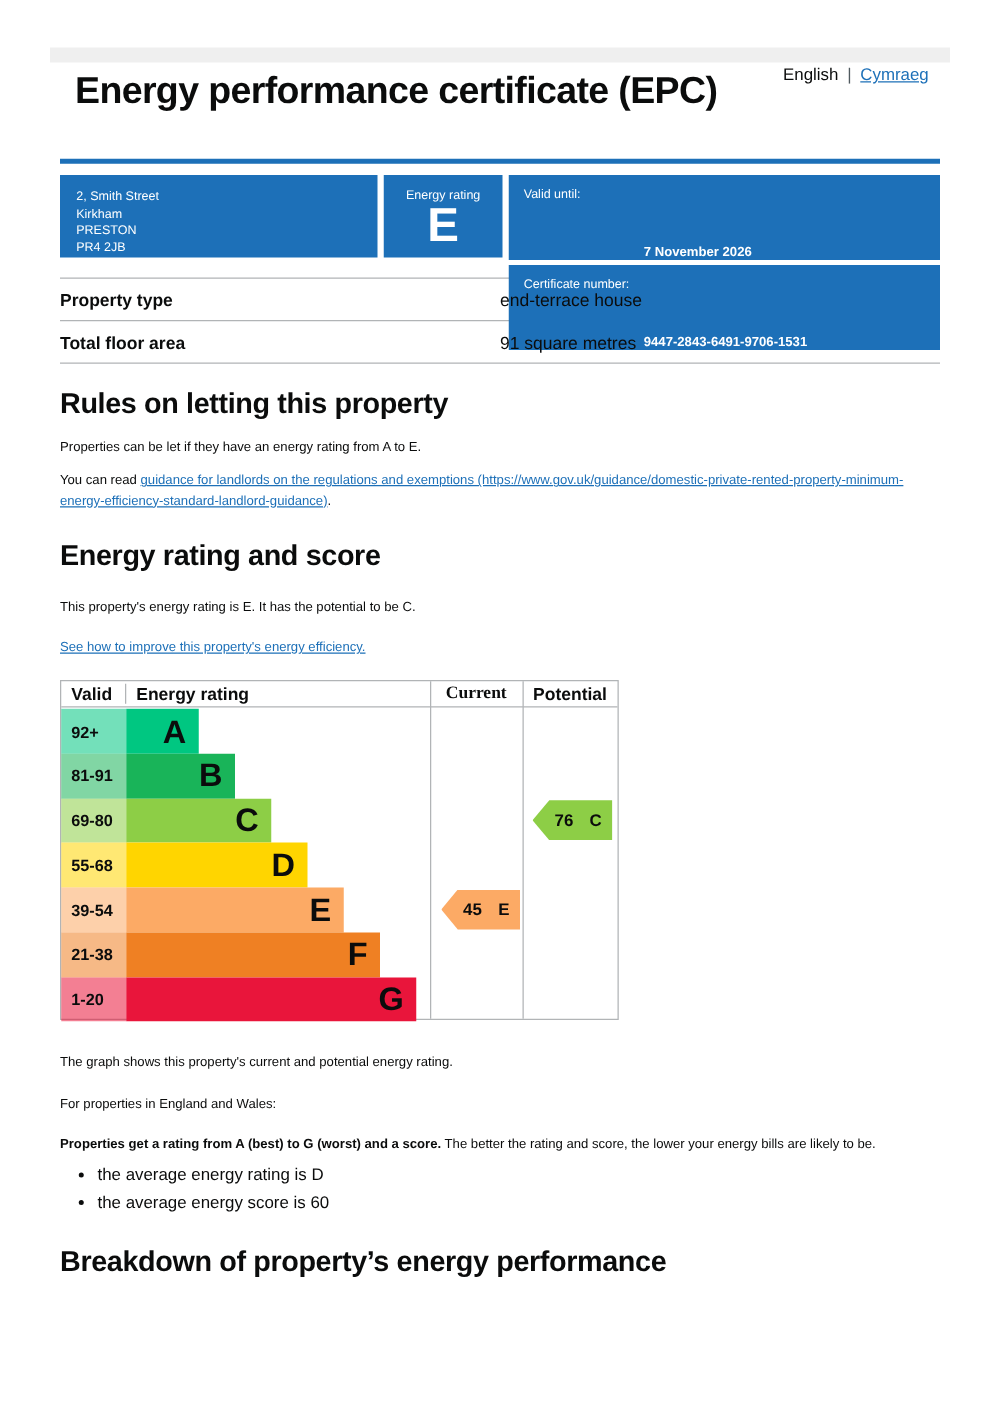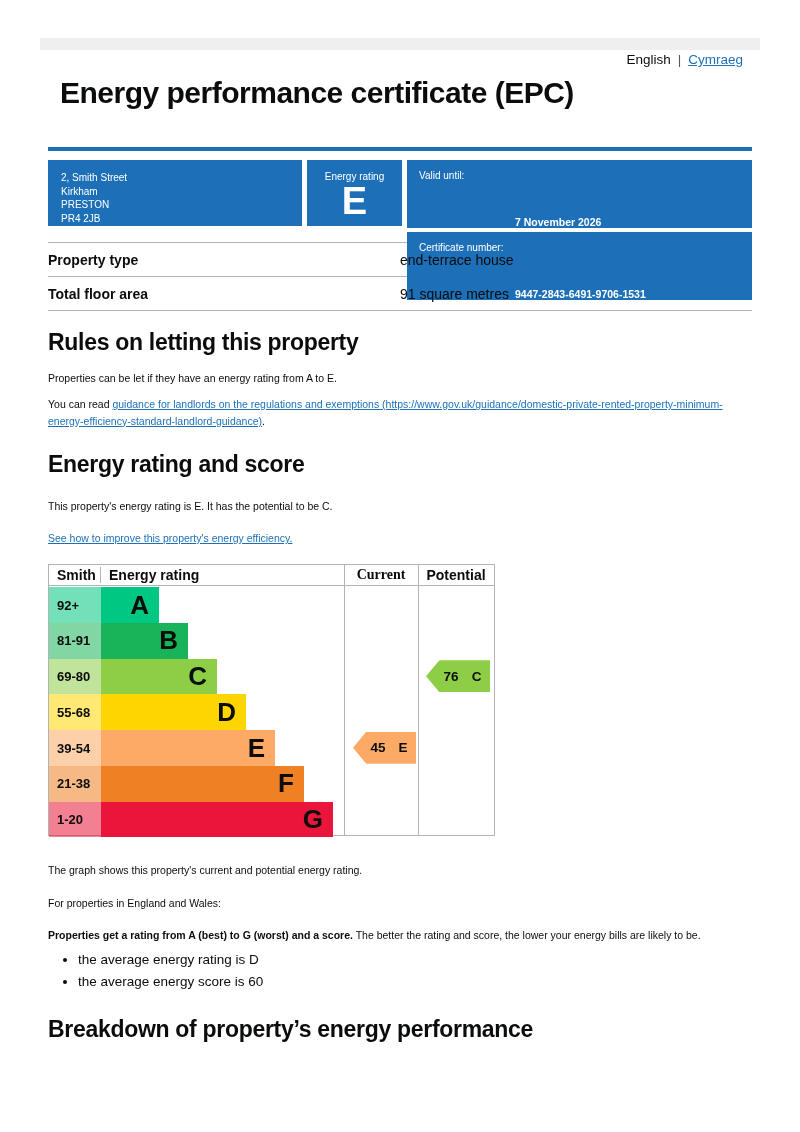--- a/index.html
+++ b/index.html
@@ -6,21 +6,21 @@
   html,body { width:800px; height:1132px; }
   body {
     background:#fff; color:#0b0c0c;
     font-family:"Liberation Sans", sans-serif;
     overflow:hidden; position:relative;
   }
   .top-strip { position:absolute; left:40px; top:38px; width:720px; height:12px; background:#efefef; }
   .lang-bar { position:absolute; top:52px; right:57px; font-size:13.5px; }
   .lang-bar .sep { color:#505a5f; margin:0 7px; }
   a.link { color:#1d70b8; text-decoration:underline; cursor:pointer; }
-  .content { position:absolute; left:48px; top:0; width:704px; padding-top:76px; }
+  .content { position:absolute; left:48px; top:0; width:704px; padding-top:56px; }
 
   h1.page-title { font-size:30px; font-weight:bold; margin-left:12px; letter-spacing:-0.5px; }
   .blue-rule { height:4px; margin-top:37px; }
   .blue-bg { background:#1d70b8; }
 
   .summary-box { display:flex; gap:5px; margin-top:9px; height:66px; font-size:10px; color:#fff; }
   .panel-address { flex:1; padding:11px 13px; line-height:1.35; }
   .panel-rating { width:95px; text-align:center; padding-top:11px; }
   .panel-rating .big-letter { font-size:38px; font-weight:bold; line-height:1.05; }
   .panel-details { width:345px; display:flex; flex-direction:column; gap:4px; }
@@ -122,21 +122,21 @@
   <h2 class="section-heading h-rules">Rules on letting this property</h2>
   <p class="small mt14">Properties can be let if they have an energy rating from A to E.</p>
   <p class="small mt10"><span>You can read </span><a class="link" style="color: rgb(29, 112, 184);">guidance for landlords on the regulations and exemptions (https://www.gov.uk/guidance/domestic-private-rented-property-minimum-energy-efficiency-standard-landlord-guidance)</a><span>.</span></p>
 
   <h2 class="section-heading h-energy">Energy rating and score</h2>
   <p class="small mt20">This property's energy rating is E. It has the potential to be C.</p>
   <p class="small mt16"><a class="link" style="color: rgb(29, 112, 184);">See how to improve this property's energy efficiency.</a></p>
 
   <div class="epc-chart">
     <div class="chart-header">
-      <div class="ch-score">Smith</div>
+      <div class="ch-score">Valid</div>
       <div class="ch-rating">Energy rating</div>
       <div class="ch-current">Current</div>
       <div class="ch-potential">Potential</div>
     </div>
     <div id="chart-rows">
         <div class="crow">
           <div class="cscore" style="background: rgba(0, 199, 129, 0.55);">92+</div>
           <div class="cbararea">
             <div class="cbar" style="width: 58px; background: rgb(0, 199, 129);">A</div>
           </div>

